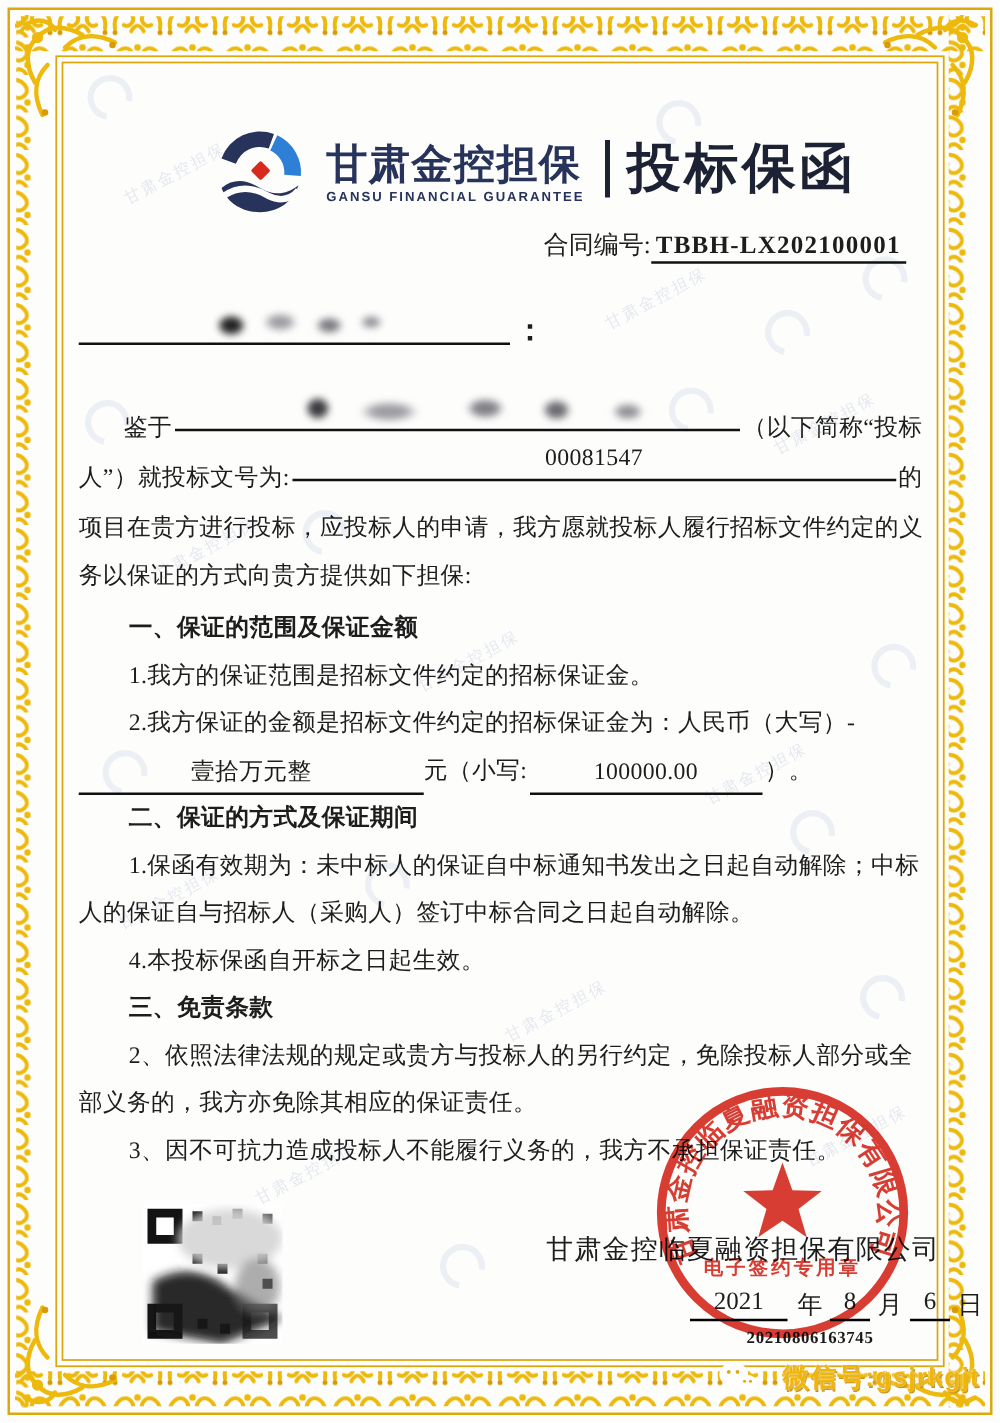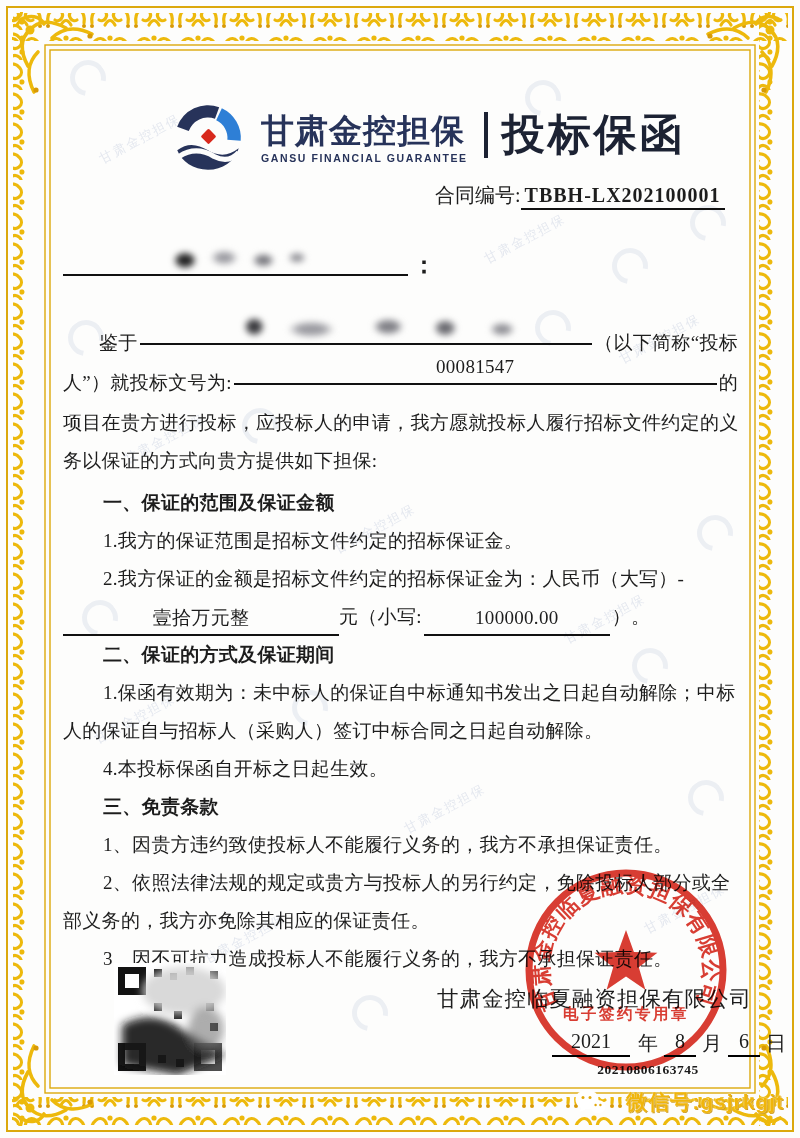--- a/index.html
+++ b/index.html
@@ -206,21 +206,20 @@
         <span class="u1">壹拾万元整</span>
         <span>元（小写:</span>
         <span class="u2">100000.00</span>
         <span>）。</span>
       </div>
       <div class="line ind bold">二、保证的方式及保证期间</div>
       <div class="line ind">1.保函有效期为：未中标人的保证自中标通知书发出之日起自动解除；中标</div>
       <div class="line">人的保证自与招标人（采购人）签订中标合同之日起自动解除。</div>
       <div class="line ind">4.本投标保函自开标之日起生效。</div>
       <div class="line ind bold">三、免责条款</div>
-      <div class="line ind">1、因贵方违约致使投标人不能履行义务的，我方不承担保证责任。</div>
       <div class="line ind">2、依照法律法规的规定或贵方与投标人的另行约定，免除投标人部分或全</div>
       <div class="line">部义务的，我方亦免除其相应的保证责任。</div>
       <div class="line ind">3、因不可抗力造成投标人不能履行义务的，我方不承担保证责任。</div>
     </div>
   </div>
 
   <svg class="qr" width="112" height="112" viewBox="0 0 112 112">
     <defs>
         <filter id="qblur" x="-20%" y="-20%" width="140%" height="140%">
           <feGaussianBlur stdDeviation="4"></feGaussianBlur>

